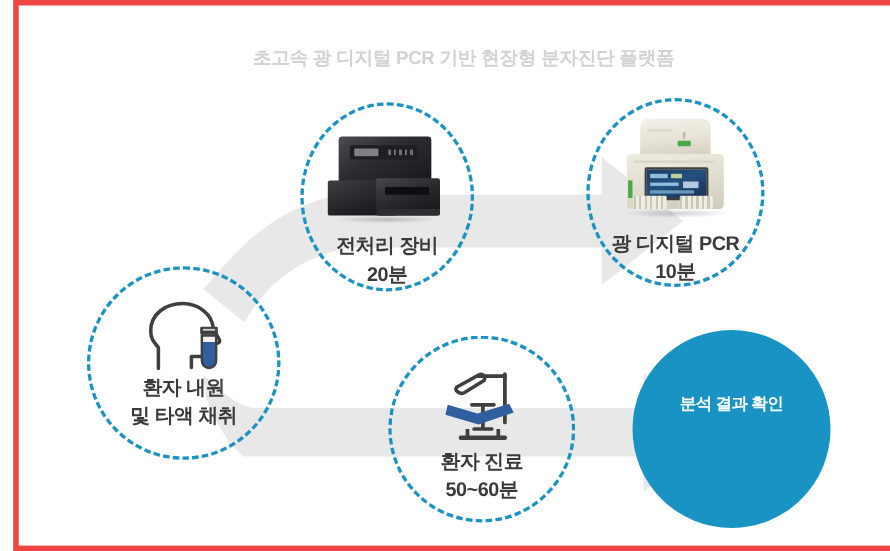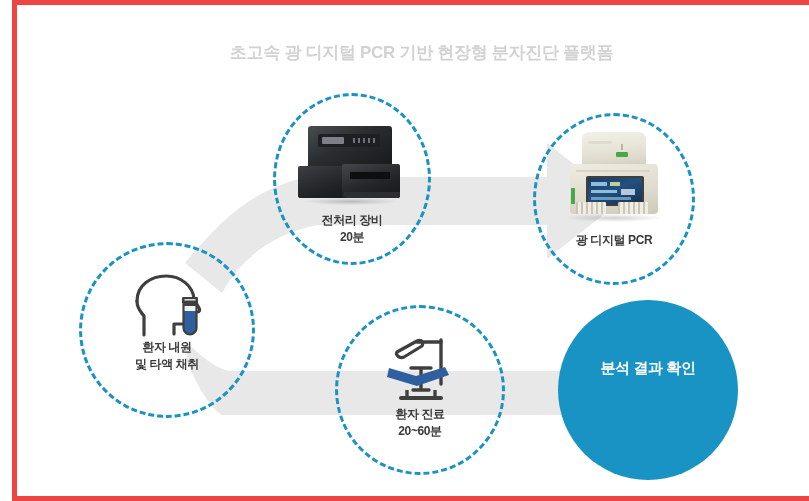--- a/index.html
+++ b/index.html
@@ -67,43 +67,43 @@
     border: none;
   }
   .node-icon {
     position: relative;
     display: flex;
     align-items: flex-end;
     justify-content: center;
   }
   .node-label {
     text-align: center;
-    font-size: 12px;
+    font-size: 18px;
     font-weight: bold;
     color: #3a3a3a;
     line-height: 1.45;
     letter-spacing: -0.4px;
     white-space: nowrap;
   }
   .node.solid .node-label {
     color: #ffffff;
     font-size: 15px;
     line-height: 1.6;
   }
 
   
   #node-patient   { left: 62px;  top: 237px; width: 176px; height: 176px; padding-top: 26px; }
   #node-patient .node-icon   { height: 68px; }
   #node-prep      { left: 256px; top: 88px;  width: 158px; height: 172px; padding-top: 22px; }
   #node-prep .node-icon      { height: 90px; }
-  #node-pcr       { left: 516px; top: 108px;  width: 162px; height: 172px; padding-top: 16px; }
+  #node-pcr       { left: 516px; top: 84px;  width: 162px; height: 172px; padding-top: 16px; }
   #node-pcr .node-icon       { height: 96px; }
-  #node-care      { left: 318px; top: 300px; width: 170px; height: 170px; padding-top: 26px; }
+  #node-care      { left: 336px; top: 300px; width: 170px; height: 170px; padding-top: 26px; }
   #node-care .node-icon      { height: 72px; }
-  #node-result    { left: 541px; top: 295px; width: 180px; height: 180px; padding-top: 56px; }
+  #node-result    { left: 558px; top: 295px; width: 180px; height: 180px; padding-top: 56px; font-family: Liberation Serif, serif; }
 
   .node-label.tight { margin-top: 4px; }
 
   
   .icon-head { width: 96px; height: 68px; }
   
   .icon-chair { width: 74px; height: 72px; }
   
   .device { position: relative; }
 
@@ -308,20 +308,21 @@
             <i></i>
           </div>
         <div class="grnL"></div>
         <div class="vent1"></div>
         <div class="vent2"></div>
         <div class="shadow"></div>
       </div>
     </div>
     <div class="node-label tight">
       <div>광 디지털 PCR</div>
+      <div>10분</div>
     </div>
   </div>
 
   <div class="node dashed" id="node-care">
     <div class="node-icon">
       <svg class="icon-chair" viewBox="0 0 74 72">
 
         <path d="M 58 6 L 58 50" fill="none" stroke="#3f3f3d" stroke-width="3.4" stroke-linecap="round"></path>
         <path d="M 34 8 L 58 8" fill="none" stroke="#3f3f3d" stroke-width="3.4" stroke-linecap="round"></path>
 
@@ -333,21 +334,21 @@
 
         <path d="M 18 64 L 58 64" fill="none" stroke="#3f3f3d" stroke-width="4" stroke-linecap="round"></path>
         <path d="M 24 56 L 24 64" fill="none" stroke="#3f3f3d" stroke-width="3.4"></path>
         <path d="M 52 56 L 52 64" fill="none" stroke="#3f3f3d" stroke-width="3.4"></path>
 
         <path d="M 6 34 L 33 42 L 62 33 L 66 41 L 34 52 L 4 43 Z" fill="#2f5f9e"></path>
       </svg>
     </div>
     <div class="node-label">
       <div>환자 진료</div>
-      <div>20~60분</div>
+      <div>50~60분</div>
     </div>
   </div>
 
   <div class="node solid" id="node-result">
     <div class="node-label">
       <div>분석 결과 확인</div>
     </div>
   </div>
 
 </div>

